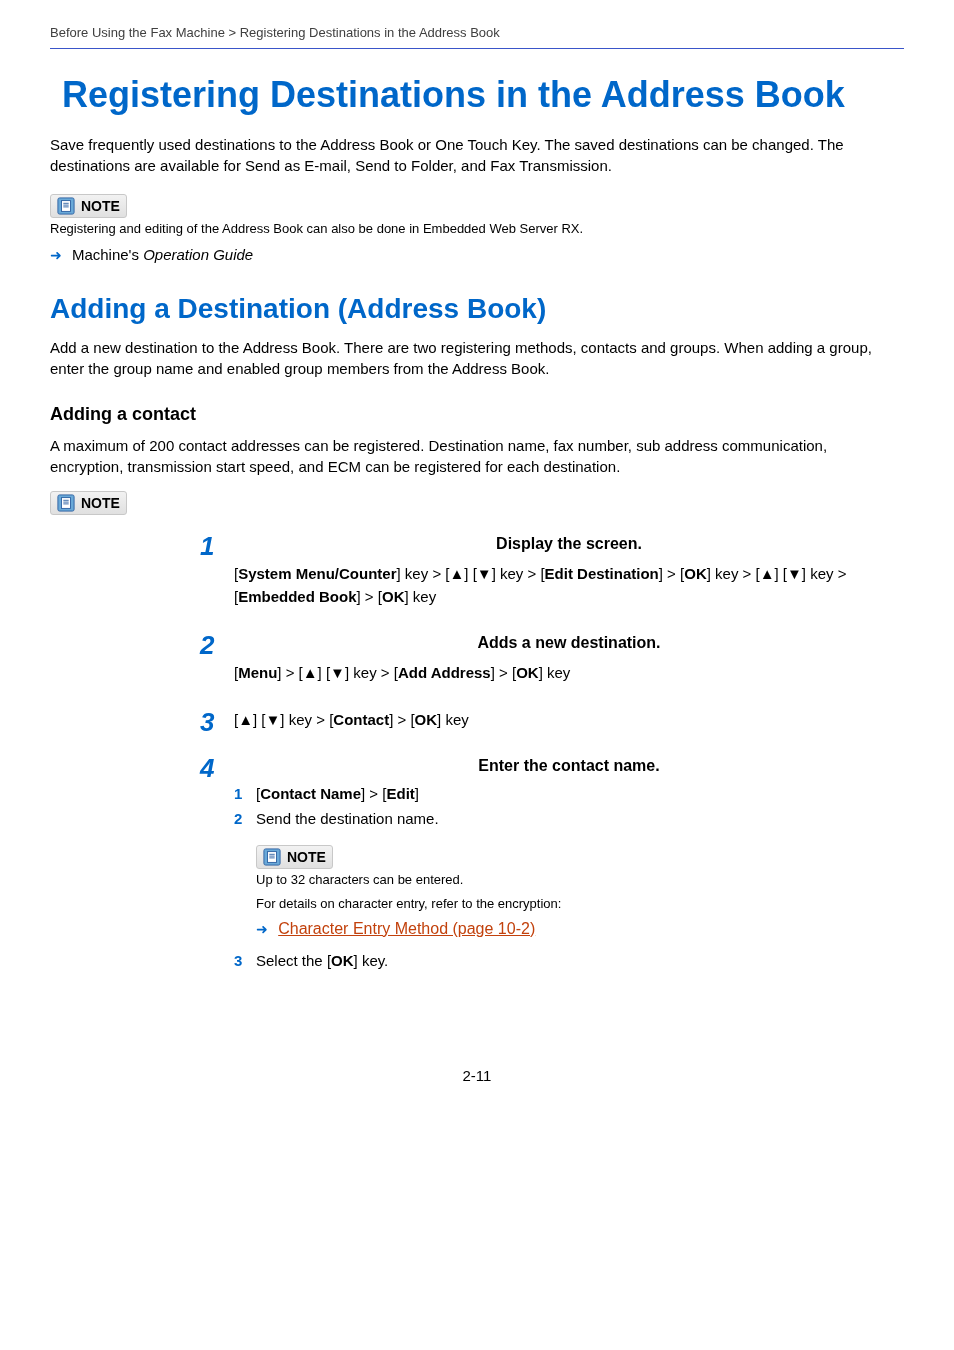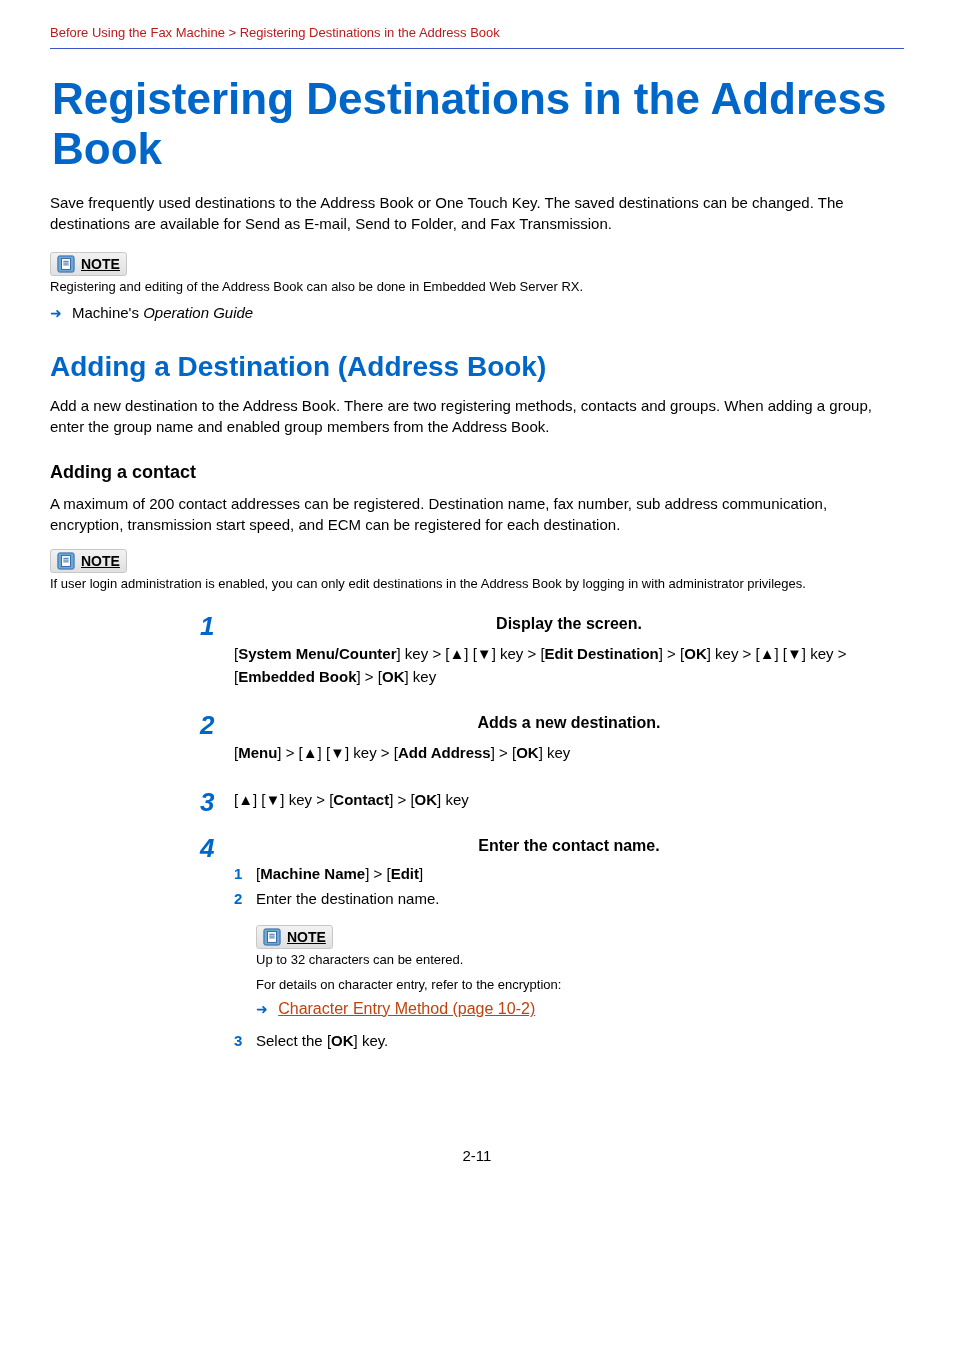--- a/index.html
+++ b/index.html
@@ -9,33 +9,33 @@
     color: #000;
     background: #fff;
     width: 954px;
   }
   .page {
     padding: 25px 50px 50px 50px;
     box-sizing: border-box;
   }
   .breadcrumb {
     font-size: 13px;
-    color: #b91c1c;
+    color: #404040;
     padding-bottom: 8px;
   }
   .hr-blue {
     border: none;
     border-top: 1px solid #3a55c9;
     margin: 0 0 25px 0;
   }
   h1.main-title {
     color: #0067c9;
-    font-size: 44px;
-    font-weight: bold;
-    margin: 0 0 18px 2px;
+    font-size: 36px;
+    font-weight: bold;
+    margin: 0 0 18px 12px;
   }
   p.body {
     font-size: 15px;
     line-height: 1.4;
     margin: 0 0 18px 0;
     color: #000;
   }
   .note-bar {
     display: flex;
     align-items: center;
@@ -47,21 +47,20 @@
     margin-bottom: 2px;
   }
   .note-icon {
     width: 18px;
     height: 18px;
     margin-right: 6px;
   }
   .note-label {
     font-weight: bold;
     font-size: 14px;
-    text-decoration: underline;
   }
   .note-text {
     font-size: 13px;
     line-height: 1.4;
     margin: 0 0 8px 0;
   }
   .ref-arrow {
     color: #0067c9;
     font-size: 14px;
     margin-right: 6px;
@@ -178,21 +177,20 @@
   <div class="note-bar">
     <svg class="note-icon" viewBox="0 0 20 20">
       <rect x="1" y="1" width="18" height="18" rx="2" fill="#6aa9d8" stroke="#2a5fa0"></rect>
       <rect x="5" y="4" width="10" height="12" fill="#fff" stroke="#2a5fa0"></rect>
       <line x1="7" y1="7" x2="13" y2="7" stroke="#2a5fa0"></line>
       <line x1="7" y1="9" x2="13" y2="9" stroke="#2a5fa0"></line>
       <line x1="7" y1="11" x2="13" y2="11" stroke="#2a5fa0"></line>
     </svg>
     <span class="note-label">NOTE</span>
   </div>
-  <p class="note-text" style="margin-bottom:20px;">If user login administration is enabled, you can only edit destinations in the Address Book by logging in with administrator privileges.</p>
 
   <div class="step-block">
     <div class="step-num">1</div>
     <div class="step-content">
       <div class="step-title">Display the screen.</div>
       <div class="step-body">[<b>System Menu/Counter</b>] key &gt; [▲] [▼] key &gt; [<b>Edit Destination</b>] &gt; [<b>OK</b>] key &gt; [▲] [▼] key &gt; [<b>Embedded Book</b>] &gt; [<b>OK</b>] key</div>
     </div>
   </div>
 
   <div class="step-block">
@@ -210,26 +208,26 @@
     </div>
   </div>
 
   <div class="step-block">
     <div class="step-num">4</div>
     <div class="step-content">
       <div class="step-title">Enter the contact name.</div>
 
       <div class="sub-step">
         <div class="sub-num">1</div>
-        <div class="sub-text">[<b>Machine Name</b>] &gt; [<b>Edit</b>]</div>
+        <div class="sub-text">[<b>Contact Name</b>] &gt; [<b>Edit</b>]</div>
       </div>
 
       <div class="sub-step">
         <div class="sub-num">2</div>
-        <div class="sub-text">Enter the destination name.</div>
+        <div class="sub-text">Send the destination name.</div>
       </div>
 
       <div class="nested-note">
         <div class="note-bar">
           <svg class="note-icon" viewBox="0 0 20 20">
             <rect x="1" y="1" width="18" height="18" rx="2" fill="#6aa9d8" stroke="#2a5fa0"></rect>
             <rect x="5" y="4" width="10" height="12" fill="#fff" stroke="#2a5fa0"></rect>
             <line x1="7" y1="7" x2="13" y2="7" stroke="#2a5fa0"></line>
             <line x1="7" y1="9" x2="13" y2="9" stroke="#2a5fa0"></line>
             <line x1="7" y1="11" x2="13" y2="11" stroke="#2a5fa0"></line>

